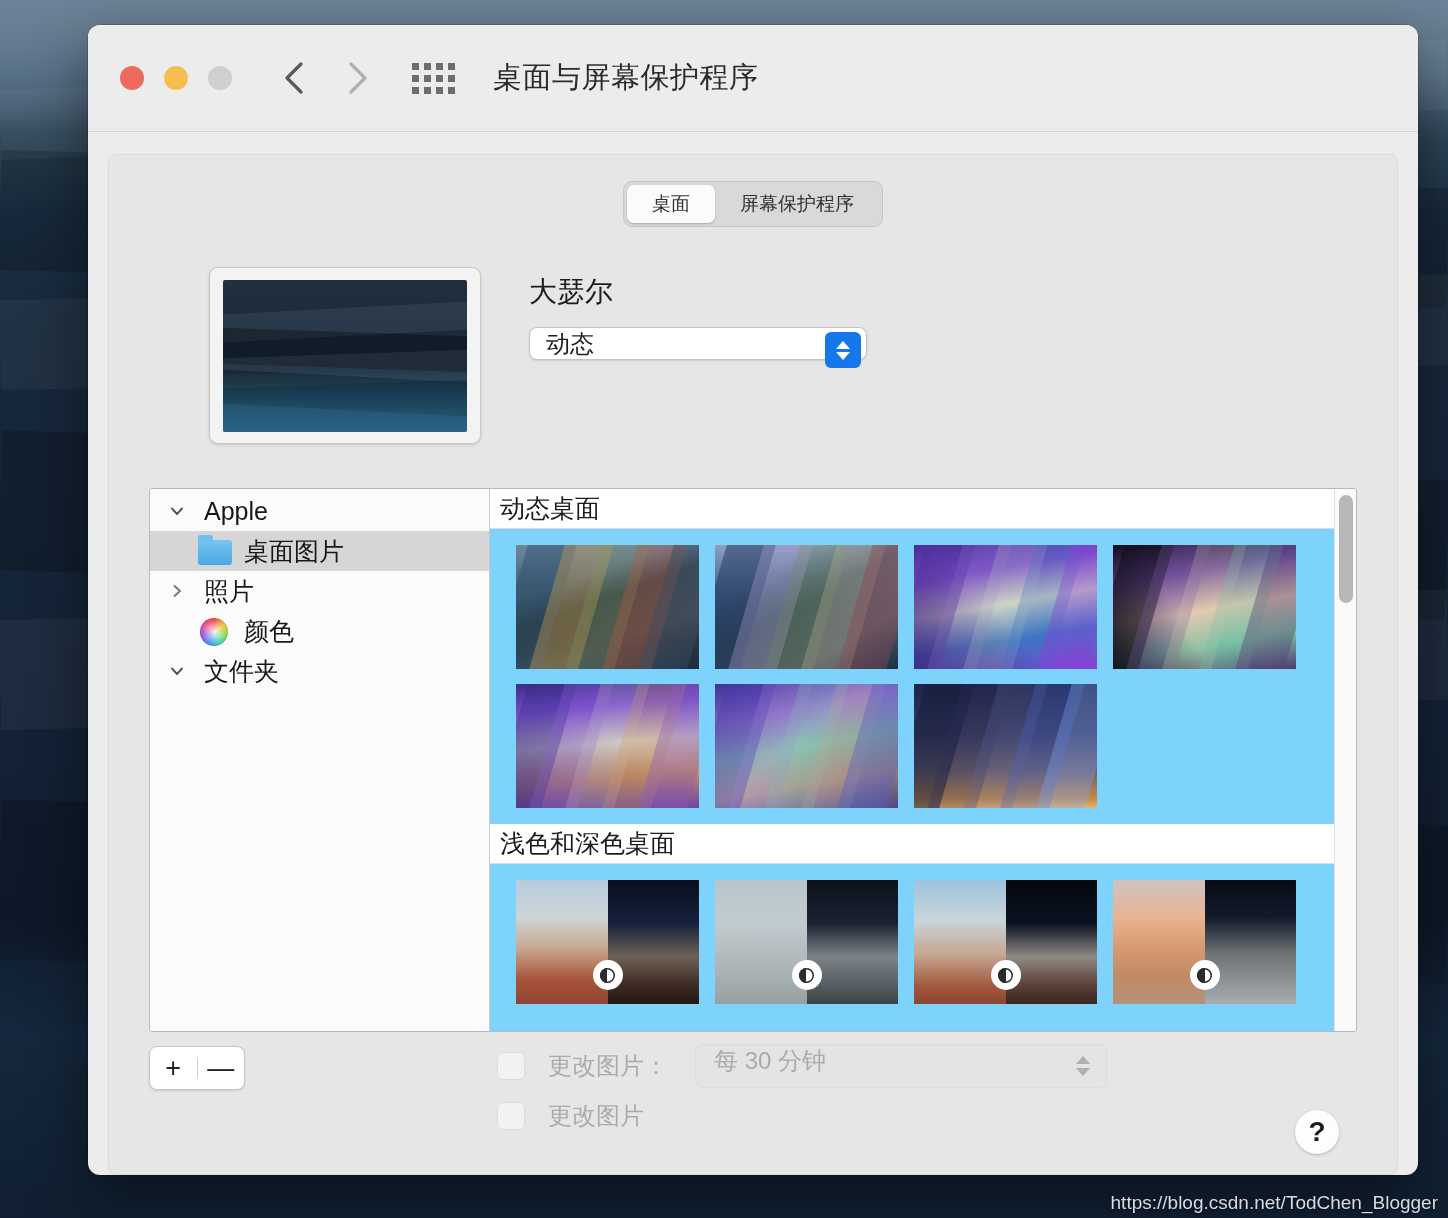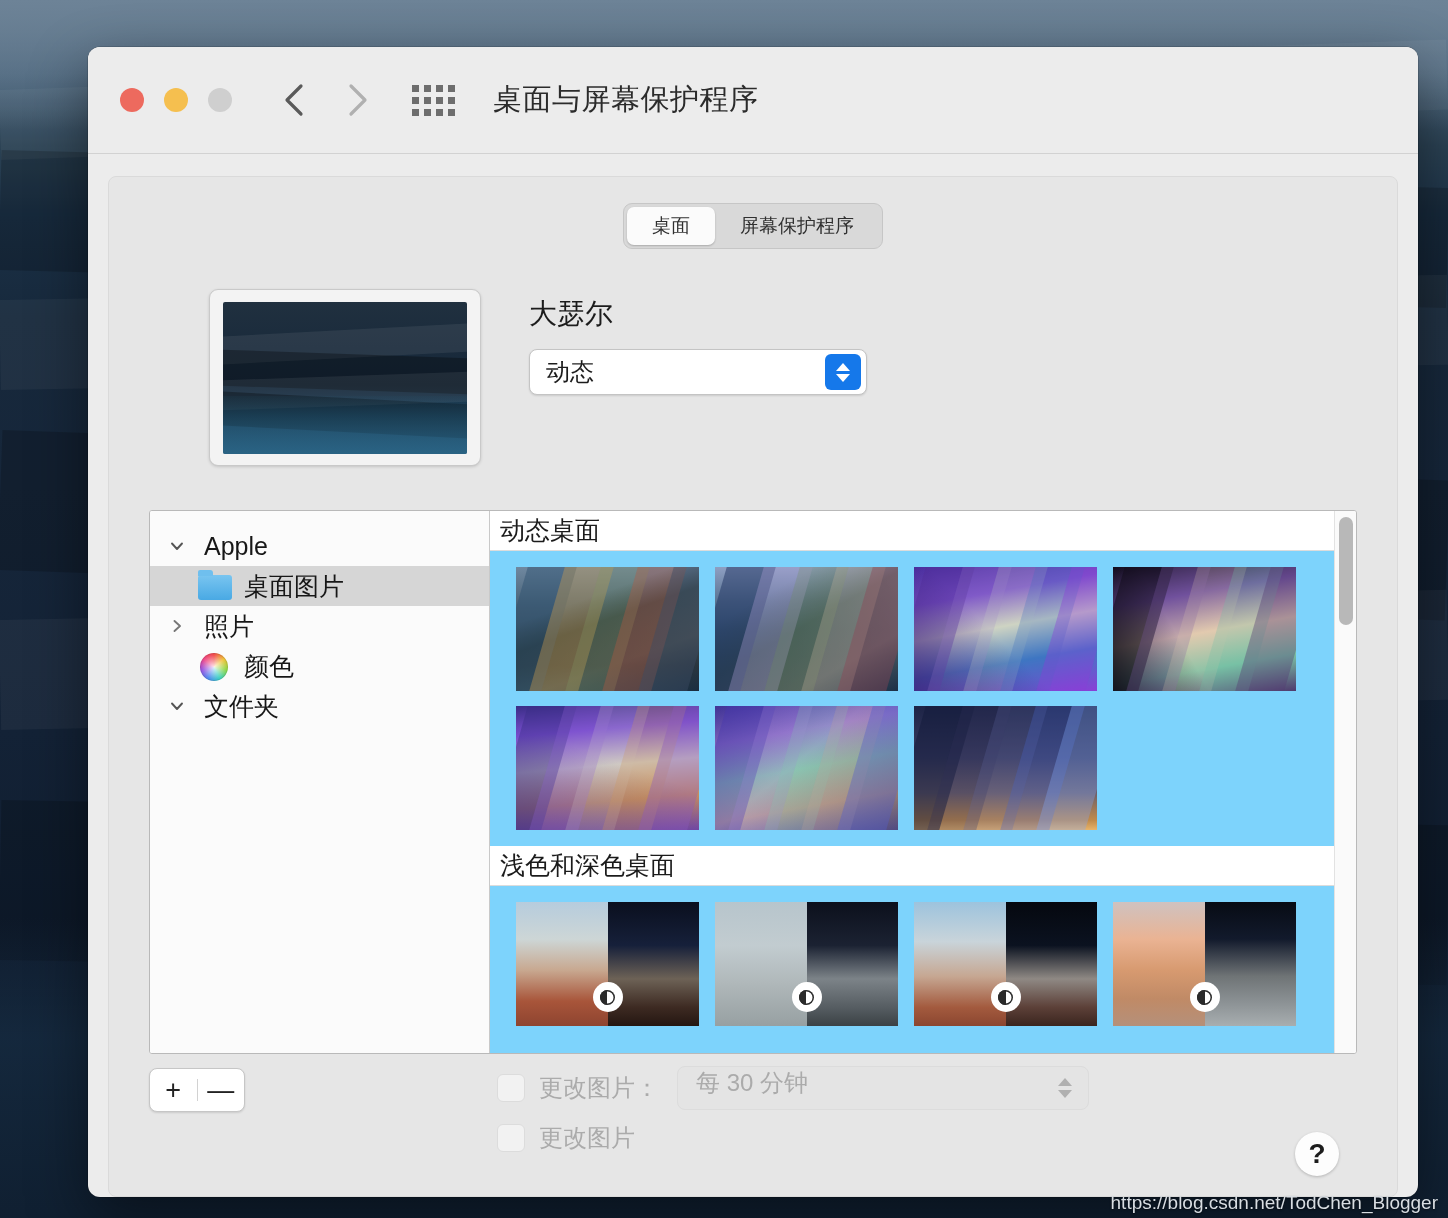--- a/index.html
+++ b/index.html
@@ -31,21 +31,21 @@
     background: linear-gradient(180deg, #6d8397 0%, rgba(109,131,151,0) 100%);
   }
   #desktop .water {
     position: absolute; left: 0; right: 0; bottom: 0; height: 300px;
     background: linear-gradient(180deg, rgba(30,58,82,0) 0%, rgba(22,44,66,0.75) 40%, rgba(16,32,50,0.95) 100%);
   }
 
   
   #window {
     position: absolute;
-    left: 88px; top: 47px;
+    left: 88px; top: 25px;
     width: 1330px; height: 1150px;
     background: #ececec;
     border-radius: 12px;
     box-shadow: 0 22px 60px rgba(0,0,0,0.45), 0 0 0 0.5px rgba(0,0,0,0.25);
     overflow: hidden;
     display: flex; flex-direction: column;
   }
 
   
   #titlebar {
@@ -177,21 +177,21 @@
 
   #preview-meta {
     margin-left: 48px;
     padding-top: 6px;
   }
   #wallpaper-name {
     font-size: 28px; color: #1c1c1c;
   }
   #style-select {
     margin-top: 16px;
-    width: 338px; height: 46px;
+    width: 338px; height: 33px;
     background: #ffffff;
     border: 1px solid #c4c4c4;
     border-radius: 8px;
     box-shadow: 0 1px 2px rgba(0,0,0,0.12);
     display: flex; align-items: center;
     position: relative;
     padding-left: 16px;
   }
   #style-select .val { font-size: 24px; color: #1c1c1c; }
   .stepper {
@@ -219,21 +219,21 @@
     background: #fff;
     overflow: hidden;
     max-height: 544px;
   }
 
   
   #sidebar {
     width: 340px;
     background: #fbfbfb;
     border-right: 1px solid #c9c9c9;
-    padding-top: 15px;
+    padding-top: 2px;
     flex: 0 0 auto;
   }
   .srow {
     height: 40px;
     display: flex; align-items: center;
     font-size: 25px; color: #171717;
     padding-right: 8px;
     cursor: default;
   }
   .srow.selected { background: #d6d6d6; }
@@ -361,21 +361,21 @@
     flex: 1 1 50%;
     display: flex; align-items: center; justify-content: center;
     font-size: 27px; color: #222; line-height: 1;
   }
   #addremove .sep { width: 1px; height: 22px; background: #d2d2d2; }
 
   #changeopts {
     position: absolute; left: 348px; top: 12px;
     display: flex; flex-direction: column; gap: 12px;
   }
-  .optrow { display: flex; align-items: center; }
+  .optrow { display: flex; align-items: center; gap: 9px; }
   .chk {
     width: 28px; height: 28px;
     border: 1px solid #dcdcdc;
     border-radius: 6px;
     background: #f2f2f2;
     flex: 0 0 auto;
   }
   .optlabel { margin-left: 14px; font-size: 24px; color: #ababab; white-space: nowrap; }
   #interval-select {
     margin-left: 18px;

